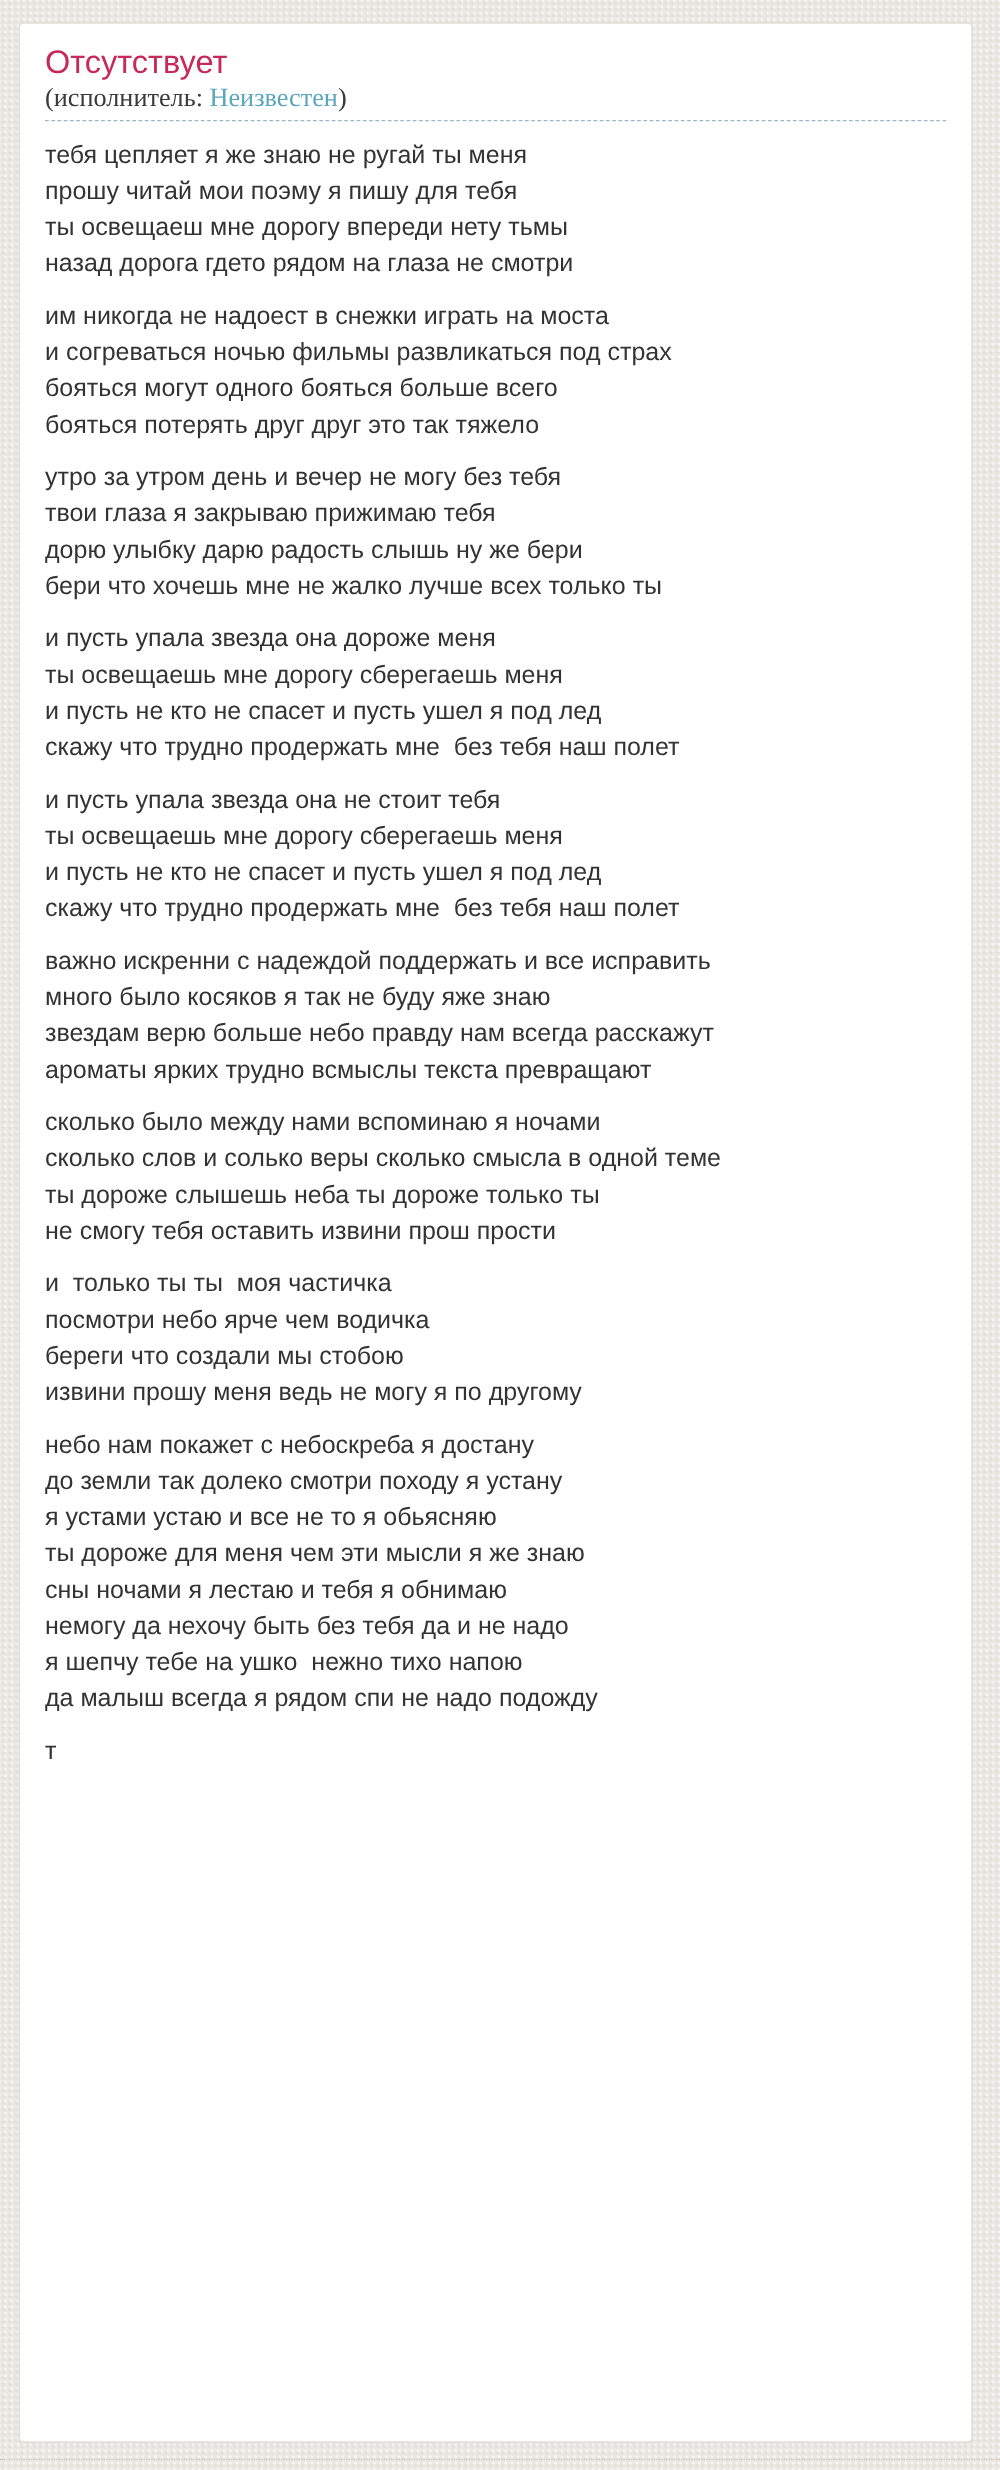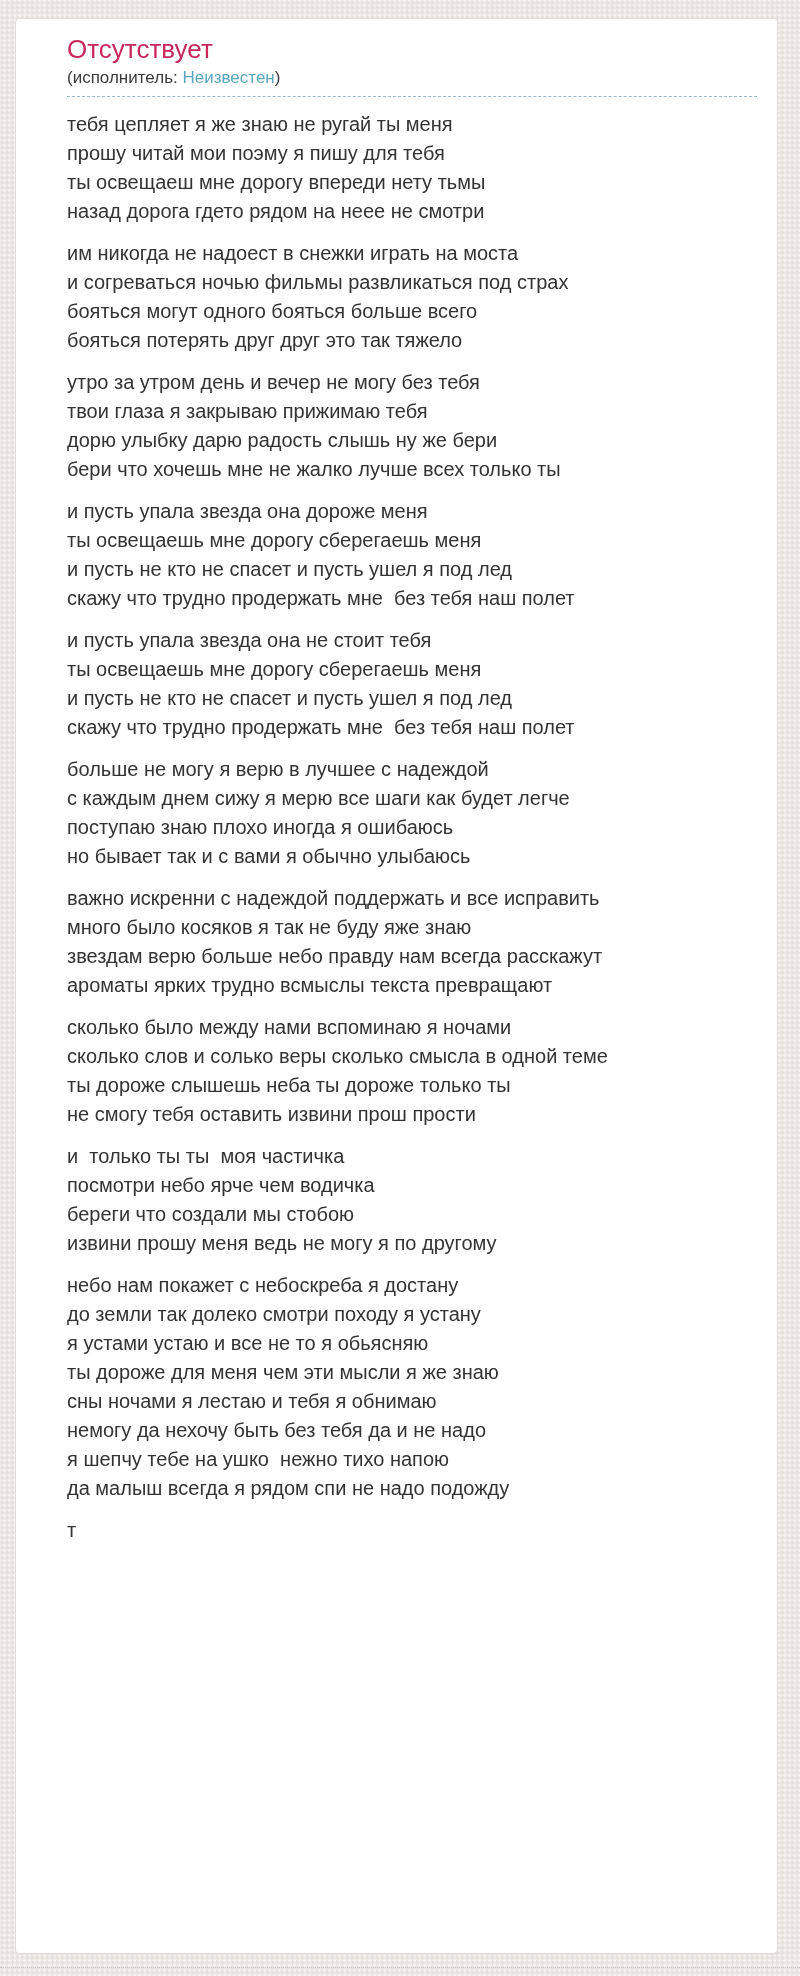--- a/index.html
+++ b/index.html
@@ -30,36 +30,36 @@
     height: 1936px;
     background: var(--card-background, #ffffff);
     border: 1px solid #e3ded8;
     border-radius: 4px;
     box-shadow: 0 1px 2px rgba(0,0,0,0.04);
     overflow: hidden;
   }
 
   .card-inner {
     padding: 14px 20px 0 20px;
-    margin-left: 31px;
   }
 
   h1.song-title {
     font-size: 26px;
     line-height: 32px;
     font-weight: 400;
     color: var(--title, #c8295b);
     letter-spacing: 0;
   }
 
   .artist-line {
-    font-size: 17px;
+    font-size: 21px;
     line-height: 22px;
     color: #3a3a3a;
     margin-top: 2px;
+    font-family: Liberation Serif, serif;
   }
 
   .artist-line a {
     color: var(--artist-link, #5aa7bd);
     text-decoration: none;
     cursor: pointer;
   }
 
   .header-divider {
     border: 0;
@@ -97,41 +97,37 @@
     <h1 class="song-title">Отсутствует</h1>
 
     <div class="artist-line"><span>(исполнитель:</span><span> </span><a href="#">Неизвестен</a><span>)</span></div>
 
     <hr class="header-divider">
 
     <div class="lyrics">
         <p class="stanza">тебя цепляет я же знаю не ругай ты меня
 прошу читай мои поэму я пишу для тебя
 ты освещаеш мне дорогу впереди нету тьмы
-назад дорога гдето рядом на неее не смотри</p>
+назад дорога гдето рядом на глаза не смотри</p>
         <p class="stanza">им никогда не надоест в снежки играть на моста
 и согреваться ночью фильмы развликаться под страх
 бояться могут одного бояться больше всего
 бояться потерять друг друг это так тяжело</p>
         <p class="stanza">утро за утром день и вечер не могу без тебя
 твои глаза я закрываю прижимаю тебя
 дорю улыбку дарю радость слышь ну же бери
 бери что хочешь мне не жалко лучше всех только ты</p>
         <p class="stanza">и пусть упала звезда она дороже меня
 ты освещаешь мне дорогу сберегаешь меня
 и пусть не кто не спасет и пусть ушел я под лед
 скажу что трудно продержать мне  без тебя наш полет</p>
         <p class="stanza">и пусть упала звезда она не стоит тебя
 ты освещаешь мне дорогу сберегаешь меня
 и пусть не кто не спасет и пусть ушел я под лед
 скажу что трудно продержать мне  без тебя наш полет</p>
-        <p class="stanza">больше не могу я верю в лучшее с надеждой
-с каждым днем сижу я мерю все шаги как будет легче
-поступаю знаю плохо иногда я ошибаюсь
-но бывает так и с вами я обычно улыбаюсь</p>
         <p class="stanza">важно искренни с надеждой поддержать и все исправить
 много было косяков я так не буду яже знаю
 звездам верю больше небо правду нам всегда расскажут
 ароматы ярких трудно всмыслы текста превращают</p>
         <p class="stanza">сколько было между нами вспоминаю я ночами
 сколько слов и солько веры сколько смысла в одной теме
 ты дороже слышешь неба ты дороже только ты
 не смогу тебя оставить извини прош прости</p>
         <p class="stanza">и  только ты ты  моя частичка
 посмотри небо ярче чем водичка

